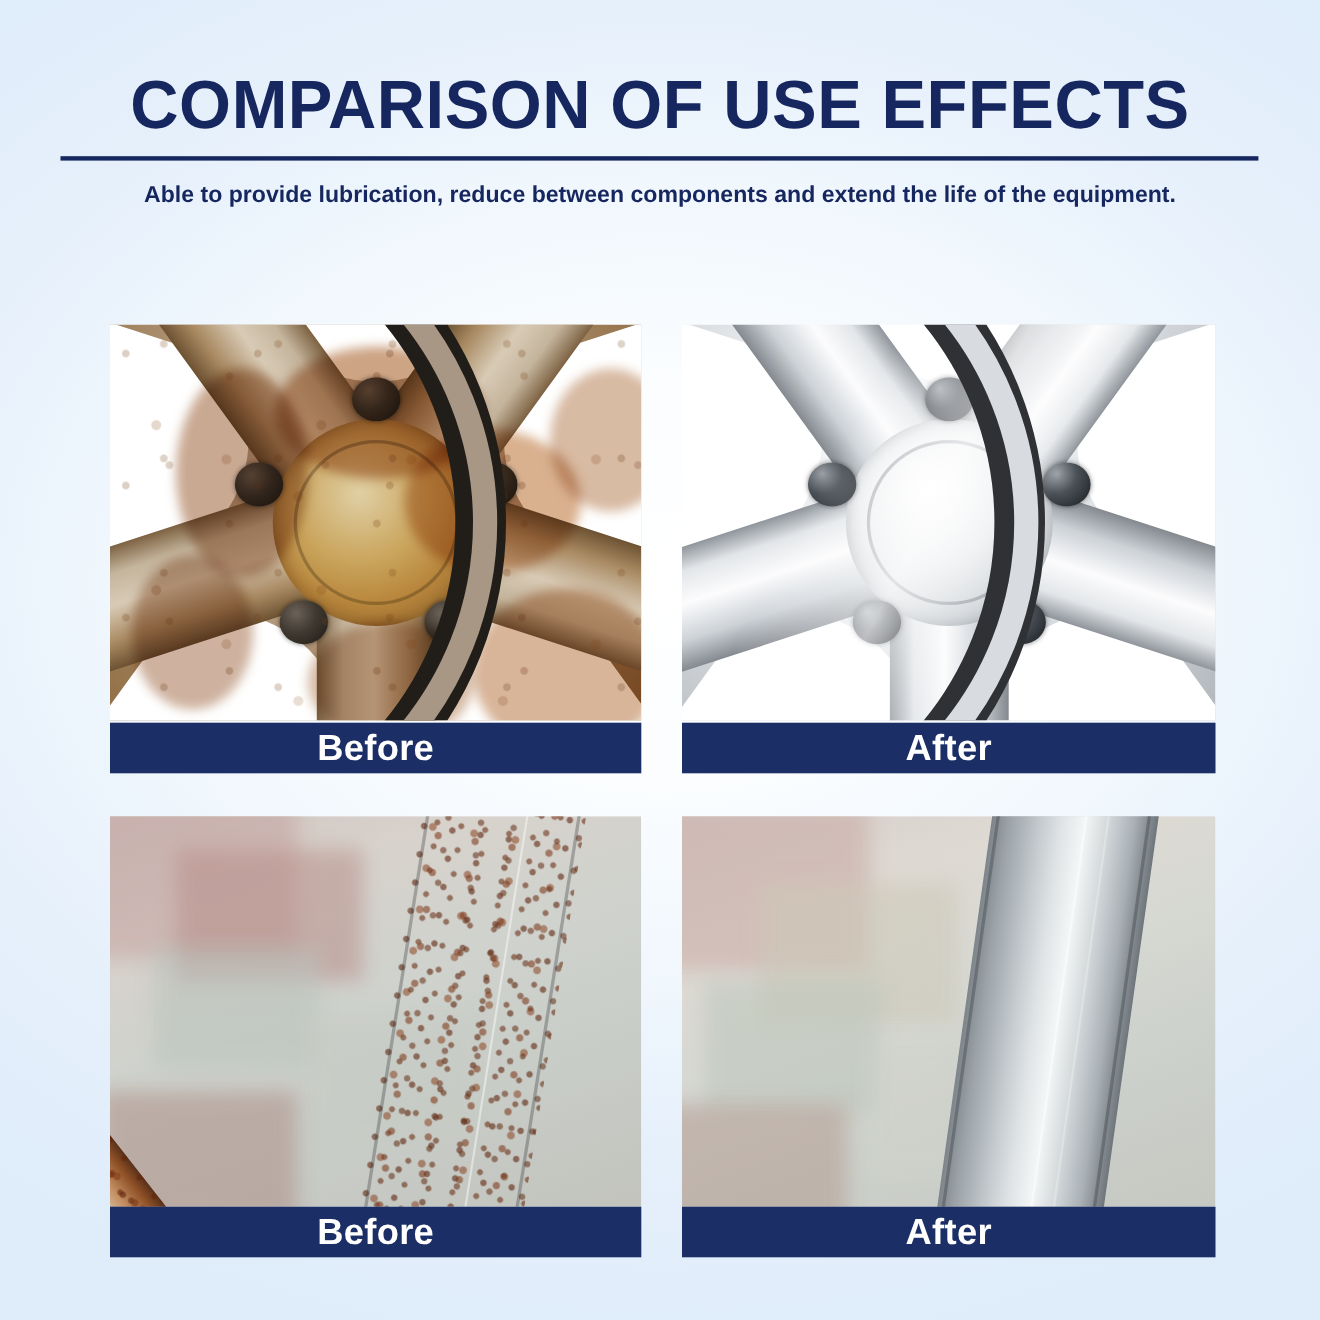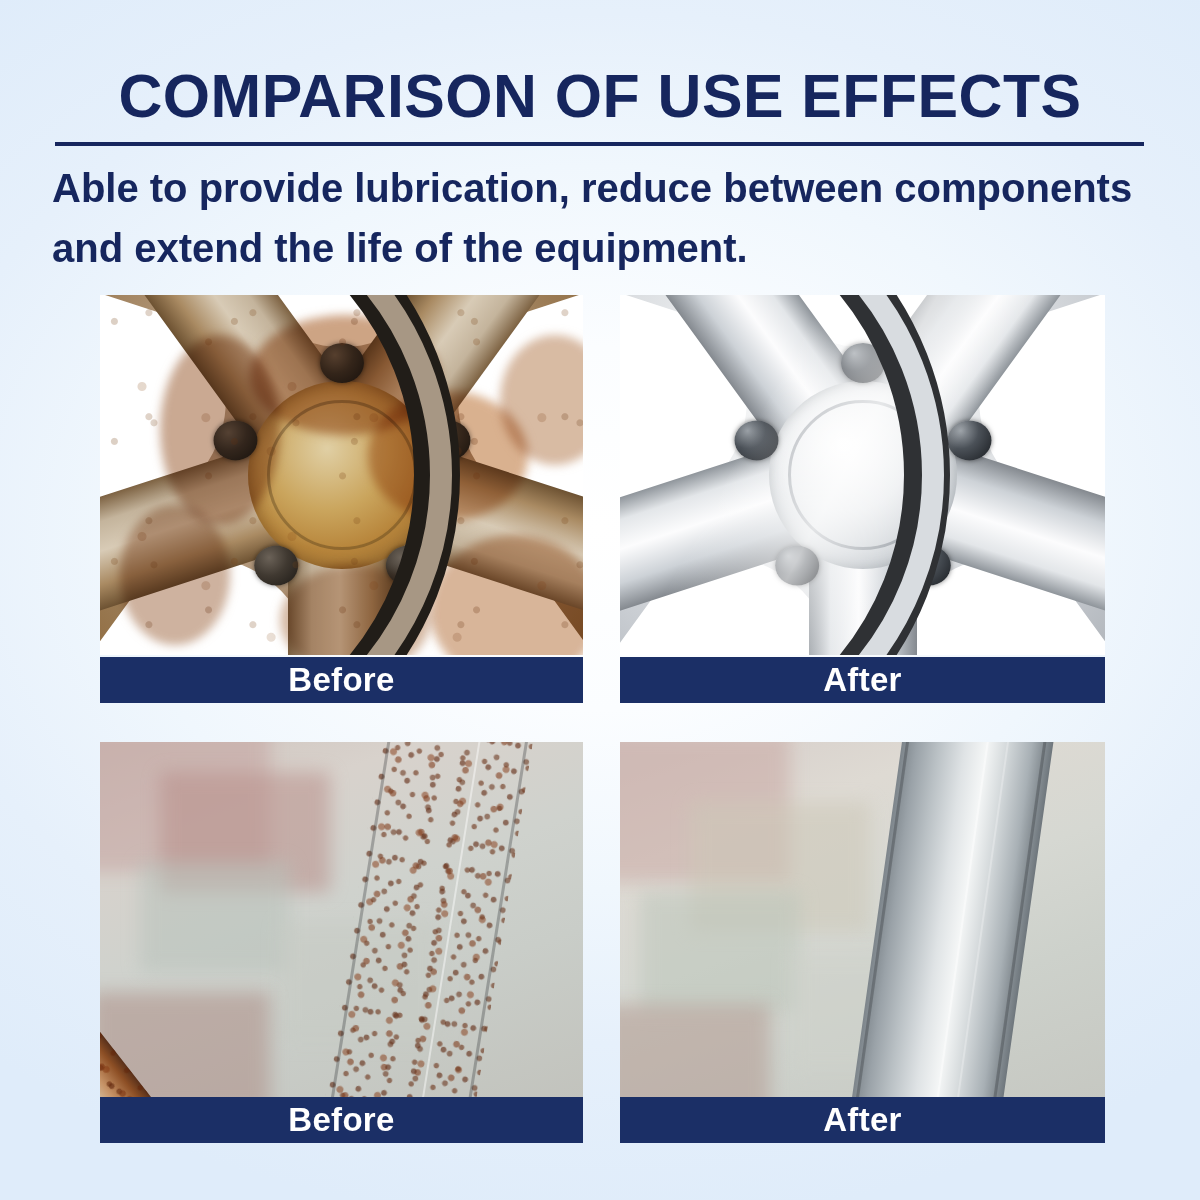--- a/index.html
+++ b/index.html
@@ -58,23 +58,23 @@
     width: 1089px;
     height: 4px;
     background: #16265e;
   }
 
   .subtitle {
     position: absolute;
     left: 52px;
     top: 158px;
     width: 1096px;
-    text-align: left;
-    font-size: 40px;
-    line-height: 60px;
+    text-align: center;
+    font-size: 21px;
+    line-height: 40px;
     font-weight: 600;
     color: #16265e;
   }
 
   
   .panel {
     position: absolute;
     overflow: hidden;
   }
   .panel-tl { left: 100px; top: 295px;  width: 483px; height: 360px; }

